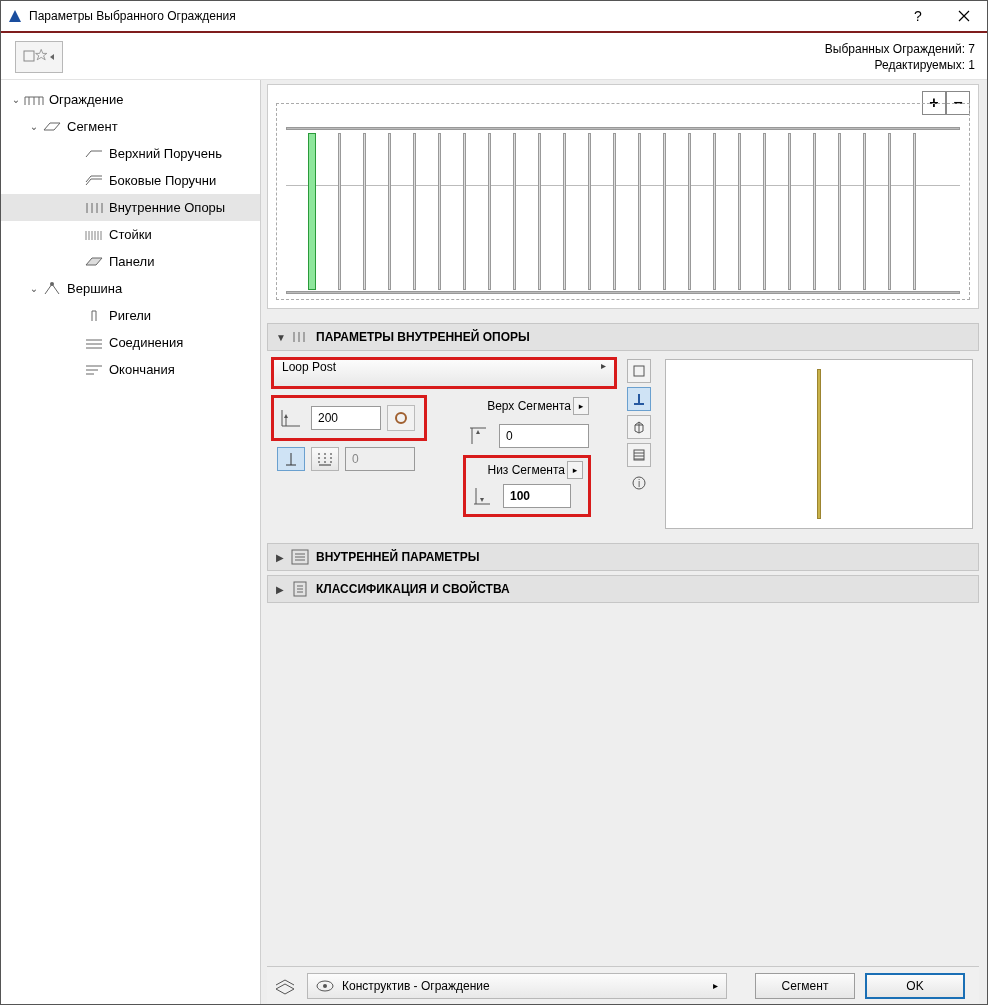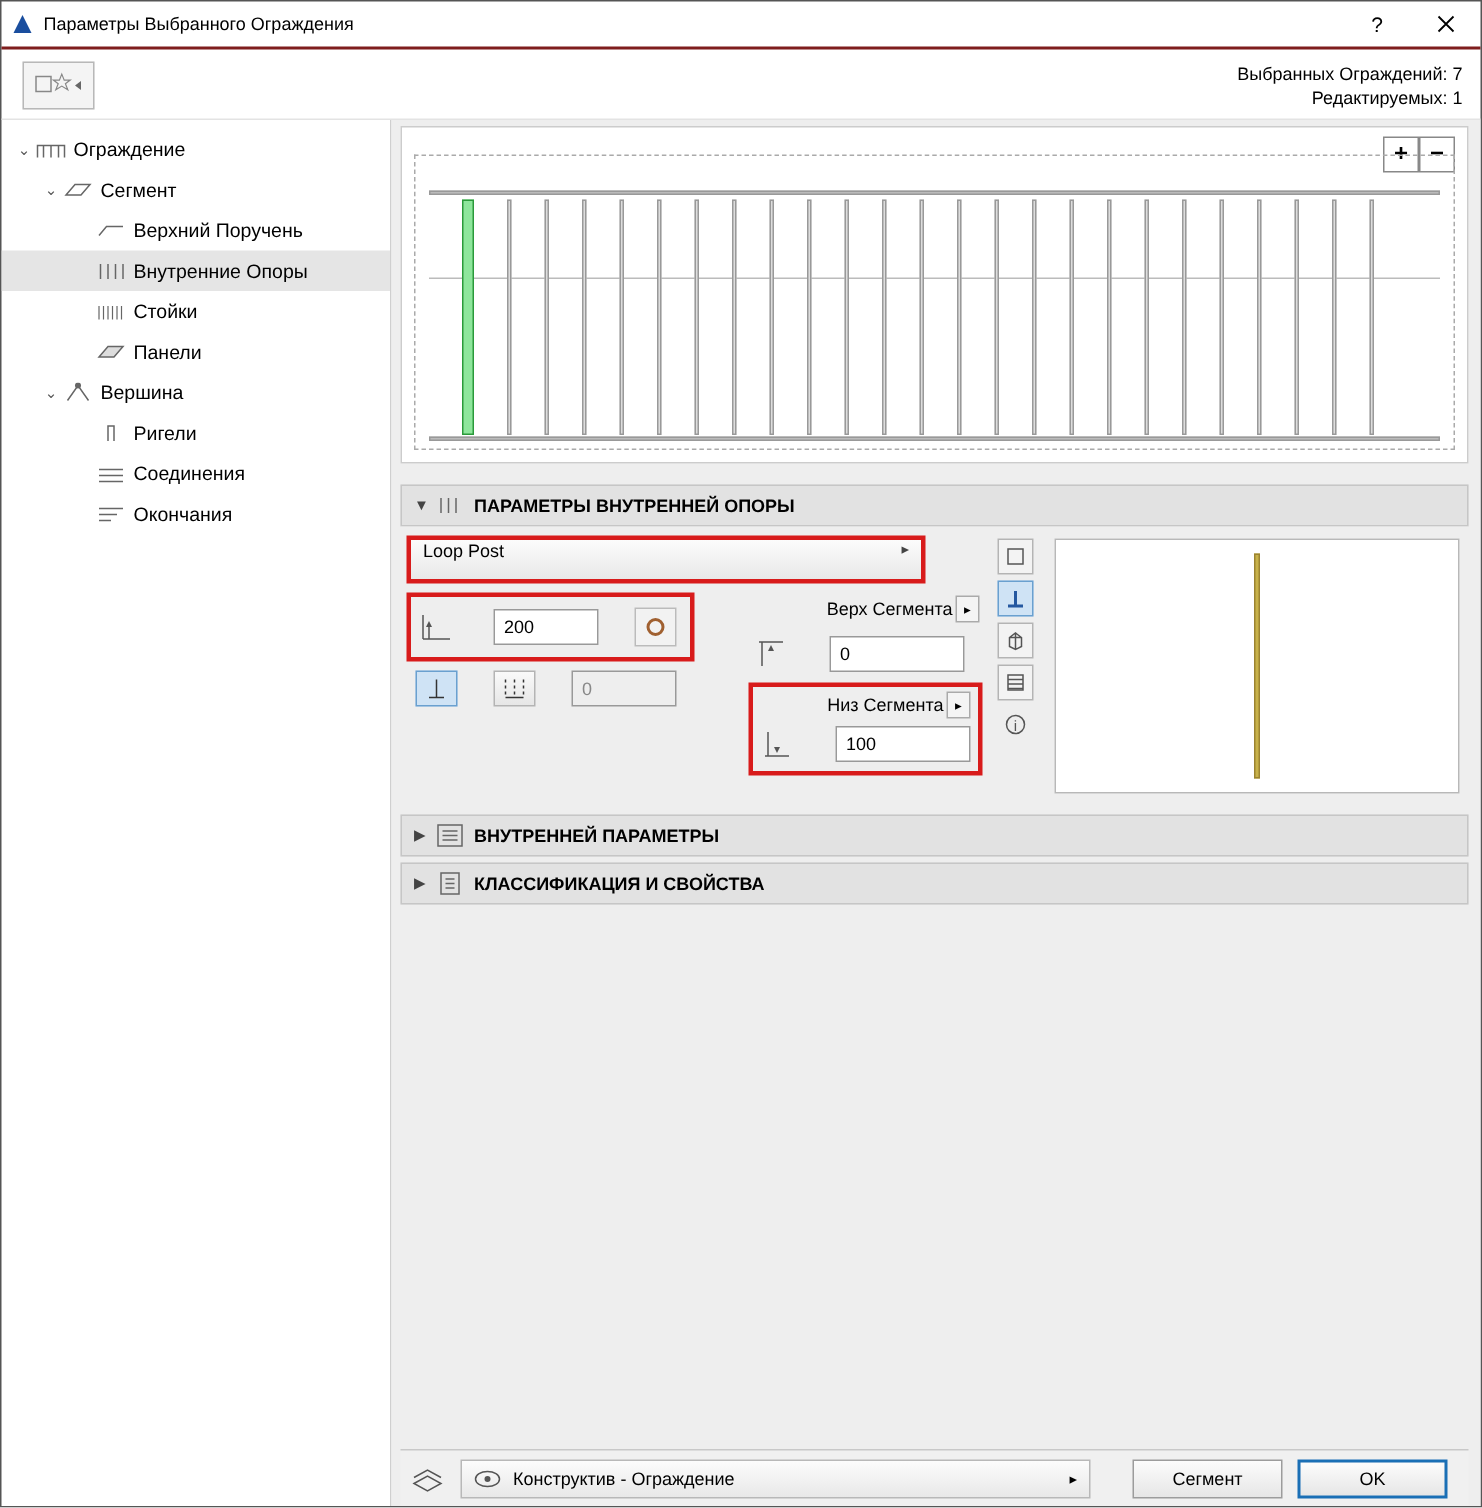--- a/index.html
+++ b/index.html
@@ -14,21 +14,21 @@
 .topbar-right { margin-left: auto; text-align: right; font-size: 12px; line-height: 1.35; }
 .main { flex: 1; display: flex; min-height: 0; border-top: 1px solid #e3e3e3; }
 .sidebar { width: 260px; border-right: 1px solid #cfcfcf; padding: 6px 0; overflow: auto; }
 .tree-item { display: flex; align-items: center; height: 27px; padding-left: 8px; cursor: default; }
 .tree-item.sel { background: #e5e5e5; }
 .tree-arrow { width: 14px; text-align: center; color: #555; font-size: 10px; }
 .tree-arrow.empty { visibility: hidden; }
 .tree-ico { width: 22px; height: 18px; display: flex; align-items: center; justify-content: center; margin-right: 4px; }
 .tree-label { font-size: 13px; }
 .indent1 { padding-left: 26px; }
-.indent2 { padding-left: 48px; }
+.indent2 { padding-left: 68px; }
 .content { flex: 1; display: flex; flex-direction: column; background: #eee; padding: 4px 8px 0 6px; min-height: 0; }
 .preview-wrap { position: relative; background: #fff; border: 1px solid #ccc; height: 225px; margin-bottom: 10px; }
 .preview-dash { position: absolute; border: 1px dashed #aaa; }
 .preview-dash.outer { left: 8px; right: 8px; top: 18px; bottom: 8px; }
 .preview-line-h { position: absolute; left: 18px; right: 18px; height: 3px; background: #bbb; border: 1px solid #999; }
 .baluster { position: absolute; width: 3px; background: #ddd; border: 0.5px solid #999; top: 48px; bottom: 18px; }
 .baluster.hl { background: #8ee69c; border-color: #2a9a3a; width: 8px; }
 .zoom-btns { position: absolute; top: 6px; right: 8px; display: flex; }
 .zoom-btn { width: 24px; height: 24px; border: 1px solid #888; background: #fff; display: flex; align-items: center; justify-content: center; font-size: 16px; font-weight: bold; }
 .section-head { display: flex; align-items: center; height: 28px; background: #e2e2e2; border: 1px solid #c6c6c6; padding: 0 8px; margin-top: 4px; }
@@ -39,21 +39,21 @@
 .row { display: flex; align-items: stretch; gap: 10px; }
 .post-select { width: 342px; height: 28px; border: 1px solid #b8b8b8; background: linear-gradient(#fcfcfc,#e8e8e8); display: flex; align-items: flex-start; padding: 0 8px; }
 .post-select .sel-arrow { margin-left: auto; font-size: 10px; color: #444; }
 .hl-red { outline: 3px solid #d81b1b; outline-offset: -1px; }
 .type-col { width: 28px; display: flex; flex-direction: column; gap: 4px; margin-left: 2px; }
 .type-btn { width: 24px; height: 24px; border: 1px solid #b4b4b4; background: #f3f3f3; display: flex; align-items: center; justify-content: center; }
 .type-btn.active { background: #cfe3f5; border-color: #6aa0cf; }
 .post-preview { flex: 1; height: 170px; border: 1px solid #b8b8b8; background: #fff; display: flex; align-items: center; justify-content: center; }
 .post-preview-rod { width: 4px; height: 150px; background: #c8b24a; border: 1px solid #9c8430; }
 .ctrl-block { display: flex; flex-direction: column; gap: 8px; }
-.ctrl-row { display: flex; align-items: center; gap: 24px; }
+.ctrl-row { display: flex; align-items: center; gap: 6px; }
 .icon-box { width: 28px; height: 26px; border: 1px solid transparent; display: flex; align-items: center; justify-content: center; }
 .num-input { width: 70px; height: 24px; border: 1px solid #999; background: #fff; padding: 0 6px; font-size: 12px; }
 .num-input[disabled] { background: #eee; color: #888; }
 .link-btn { width: 28px; height: 26px; border: 1px solid #bbb; background: #f2f2f2; display:flex;align-items:center;justify-content:center; }
 .seg-label-row { display: flex; align-items: center; justify-content: flex-end; gap: 2px; }
 .seg-label { font-size: 12px; }
 .seg-arrow-btn { width: 16px; height: 18px; border: 1px solid #aaa; background: #f4f4f4; display:flex;align-items:center;justify-content:center; font-size:9px;}
 .mode-btn { width: 28px; height: 24px; border: 1px solid #b4b4b4; background: linear-gradient(#fafafa,#e6e6e6); display:flex;align-items:center;justify-content:center;}
 .mode-btn.active { background: #cfe3f5; border-color: #6aa0cf; }
 .bottombar { height: 38px; border-top: 1px solid #c8c8c8; display: flex; align-items: center; padding: 0 14px 0 6px; gap: 10px; background: #f0f0f0; }
@@ -120,20 +120,29 @@
         <span class="tree-label">Сегмент</span>
       </div>
       <div class="tree-item indent2">
         <span class="tree-arrow empty"></span>
         <span class="tree-ico">
             <svg width="20" height="14">
               <path d="M2 10 L7 4 L18 4" stroke="#666" fill="none"></path>
             </svg>
           </span>
         <span class="tree-label">Верхний Поручень</span>
+      </div>
+      <div class="tree-item indent2">
+        <span class="tree-arrow empty"></span>
+        <span class="tree-ico">
+            <svg width="20" height="14">
+              <path d="M2 11 L7 5 L18 5 M2 8 L7 2 L18 2" stroke="#666" fill="none"></path>
+            </svg>
+          </span>
+        <span class="tree-label">Боковые Поручни</span>
       </div>
       <div class="tree-item indent2 sel">
         <span class="tree-arrow empty"></span>
         <span class="tree-ico">
             <svg width="20" height="14">
               <path d="M3 12 L3 2 M8 12 L8 2 M13 12 L13 2 M18 12 L18 2" stroke="#666" fill="none"></path>
             </svg>
           </span>
         <span class="tree-label">Внутренние Опоры</span>
       </div>
@@ -303,21 +312,21 @@
                     <span class="seg-label">Низ Сегмента</span>
                     <div class="seg-arrow-btn">▸</div>
                   </div>
                   <div class="ctrl-row" style="margin-top:4px;">
                     <span class="icon-box">
                       <svg width="22" height="20">
                           <path d="M4 2 L4 18 M2 18 L18 18" stroke="#555" fill="none"></path>
                           <path d="M10 16 L8 12 L12 12 Z" fill="#555"></path>
                         </svg>
                     </span>
-                    <input class="num-input" style="width: 90px;" value="100">
+                    <input class="num-input" style="width: 68px; font-weight: bold;" value="100">
                   </div>
                 </div>
               </div>
             </div>
           </div>
 
           <div class="type-col">
             <div class="type-btn">
                 <svg width="14" height="14">
                   <rect x="2" y="2" width="10" height="10" stroke="#555" fill="none"></rect>

